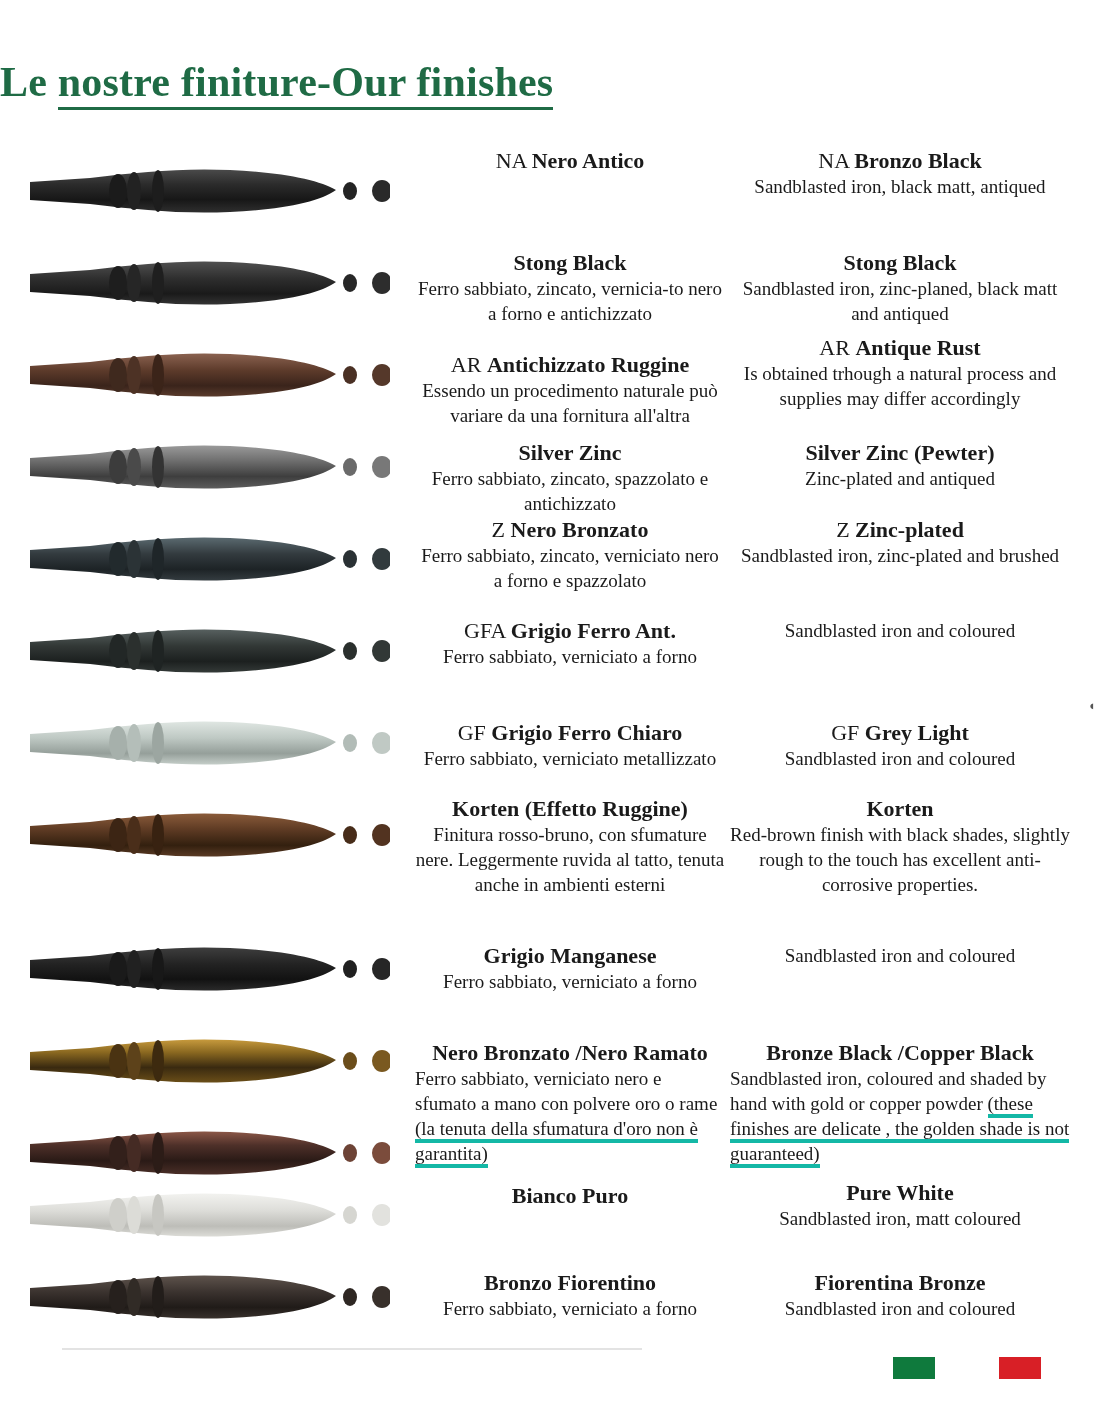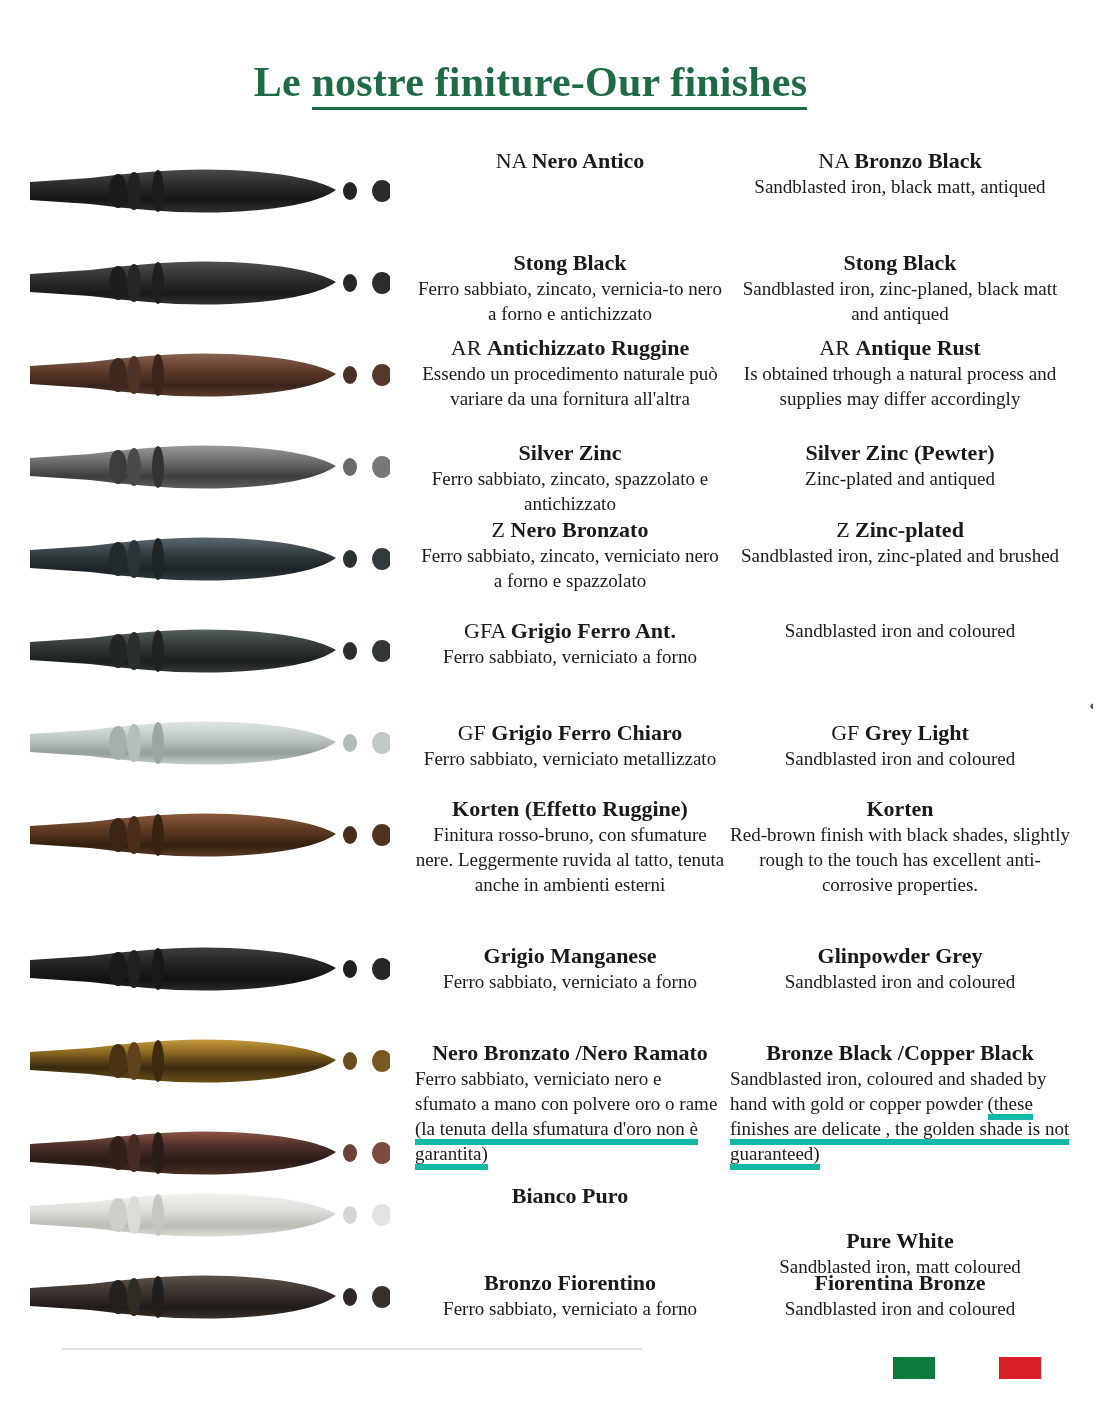--- a/index.html
+++ b/index.html
@@ -21,21 +21,20 @@
     width: 1100px;
     height: 1422px;
   }
 
   
   .title {
     position: absolute;
     top: 58px;
     left: 0;
     width: 1061px;
-    text-align: center;
     font-size: 42px;
     font-weight: bold;
     color: #1f6b45;
     letter-spacing: 0.2px;
   }
   .title .underlined {
     border-bottom: 3px solid #1f6b45;
     padding-bottom: 2px;
   }
 
@@ -80,21 +79,21 @@
     margin-bottom: 1px;
   }
   .block .head b {
     font-weight: bold;
   }
   .block .body {
     font-size: 19px;
     line-height: 25px;
   }
   .block .body .u {
-    border-bottom: 6px solid #14b8a6;
+    border-bottom: 4px solid #14b8a6;
   }
 
   
   .swatch {
     position: absolute;
     left: 0;
     width: 360px;
     height: 62px;
   }
   .swatch svg { display: block; }
@@ -402,21 +401,21 @@
 
       <div class="block" style="top:0">
         <div class="head"><span>NA </span><b>Nero Antico</b></div>
       </div>
 
       <div class="block" style="top:102px">
         <div class="head"><span></span><b>Stong Black</b></div>
         <div class="body">Ferro sabbiato, zincato, vernicia-to nero a forno e antichizzato</div>
       </div>
 
-      <div class="block" style="top:187px">
+      <div class="block" style="top:204px">
         <div class="head"><span>AR </span><b>Antichizzato Ruggine</b></div>
         <div class="body">Essendo un procedimento naturale può variare da una fornitura all'altra</div>
       </div>
 
       <div class="block" style="top:292px">
         <div class="head"><span></span><b>Silver Zinc</b></div>
         <div class="body">Ferro sabbiato, zincato, spazzolato e antichizzato</div>
       </div>
 
       <div class="block" style="top:369px">
@@ -494,30 +493,29 @@
         <div class="head"><span>GF </span><b>Grey Light</b></div>
         <div class="body">Sandblasted iron and coloured</div>
       </div>
 
       <div class="block" style="top:648px">
         <div class="head"><b>Korten</b></div>
         <div class="body">Red-brown finish with black shades, slightly rough to the touch has excellent anti-corrosive properties.</div>
       </div>
 
       <div class="block" style="top:795px">
-        <div class="head"><b>Glinpowder Grey</b></div>
         <div class="body">Sandblasted iron and coloured</div>
       </div>
 
       <div class="block" style="top:892px; text-align:left;">
         <div class="head" style="text-align:center"><b>Bronze Black /Copper Black</b></div>
         <div class="body"><span>Sandblasted iron, coloured and shaded by hand with gold or copper powder </span><span class="u">(these finishes are delicate , the golden shade is not guaranteed)</span></div>
       </div>
 
-      <div class="block" style="top:1080px">
+      <div class="block" style="top:1032px">
         <div class="head"><b>Pure White</b></div>
         <div class="body">Sandblasted iron, matt coloured</div>
       </div>
 
       <div class="block" style="top:1122px">
         <div class="head"><b>Fiorentina Bronze</b></div>
         <div class="body">Sandblasted iron and coloured</div>
       </div>
     </div>
 

